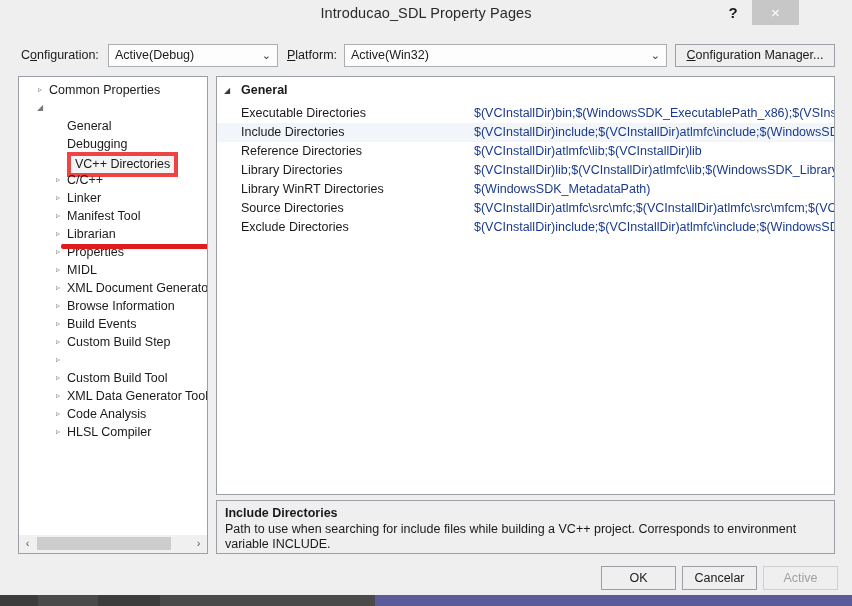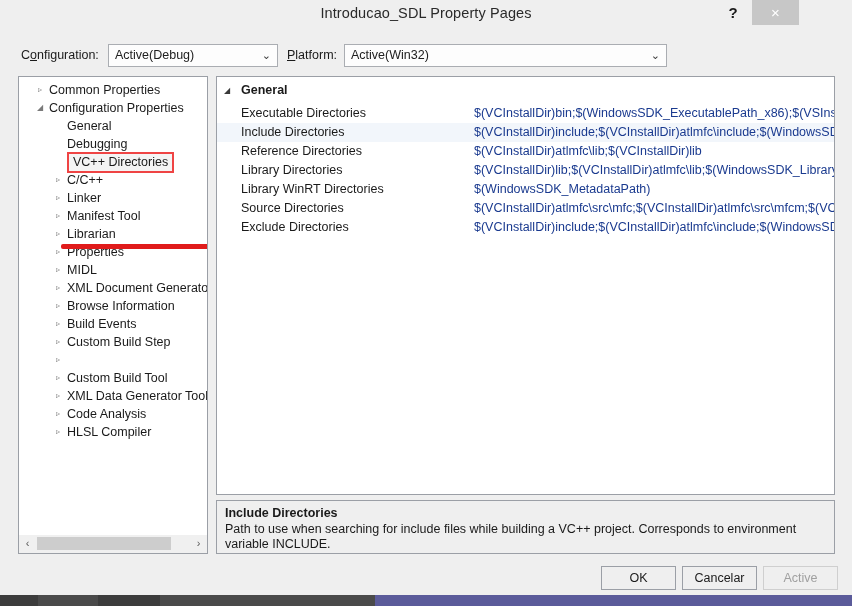--- a/index.html
+++ b/index.html
@@ -143,21 +143,21 @@
     position: absolute;
     top: 0;
     width: 14px;
     text-align: center;
     font-size: 8px;
     color: #7a7a7a;
   }
   .tnode .tlabel { position: absolute; top: 0; }
   .tnode.selected .tlabel {
     background: #f4f4f4;
-    border: 2px solid #ef4444;
+    border: 4px solid #ef4444;
     padding: 0 4px;
     top: -1px;
     line-height: 17px;
   }
 
   
   .d0 .tw { left: 14px; }  .d0 .tlabel { left: 30px; }
   .d1 .tw { left: 32px; }  .d1 .tlabel { left: 48px; }
 
   .redline {
@@ -317,30 +317,30 @@
     <span class="arrow">⌄</span>
   </div>
 
   <div class="plat-label"><span class="acc">P</span><span>latform:</span></div>
 
   <div class="combo" id="combo-platform">
     <span class="val">Active(Win32)</span>
     <span class="arrow">⌄</span>
   </div>
 
+  <div class="cfgmgr-btn"><span class="acc">C</span><span>onfiguration Manager...</span></div>
 
   <div class="tree-panel">
     <div class="tree-inner" id="tree-inner">
         <div class="tnode d0" style="top: 0px; position: absolute; left: 0px; width: 188px;">
           <span class="tw">▹</span>
           <span class="tlabel">Common Properties</span>
         </div>
         <div class="tnode d0" style="top: 18px; position: absolute; left: 0px; width: 188px;">
           <span class="tw">◢</span>
-          <span class="tlabel">Configuration Properties</span>
         </div>
         <div class="tnode d1" style="top: 36px; position: absolute; left: 0px; width: 188px;">
           <span class="tw"></span>
           <span class="tlabel">General</span>
         </div>
         <div class="tnode d1" style="top: 54px; position: absolute; left: 0px; width: 188px;">
           <span class="tw"></span>
           <span class="tlabel">Debugging</span>
         </div>
         <div class="tnode d1 selected" style="top: 72px; position: absolute; left: 0px; width: 188px;">

